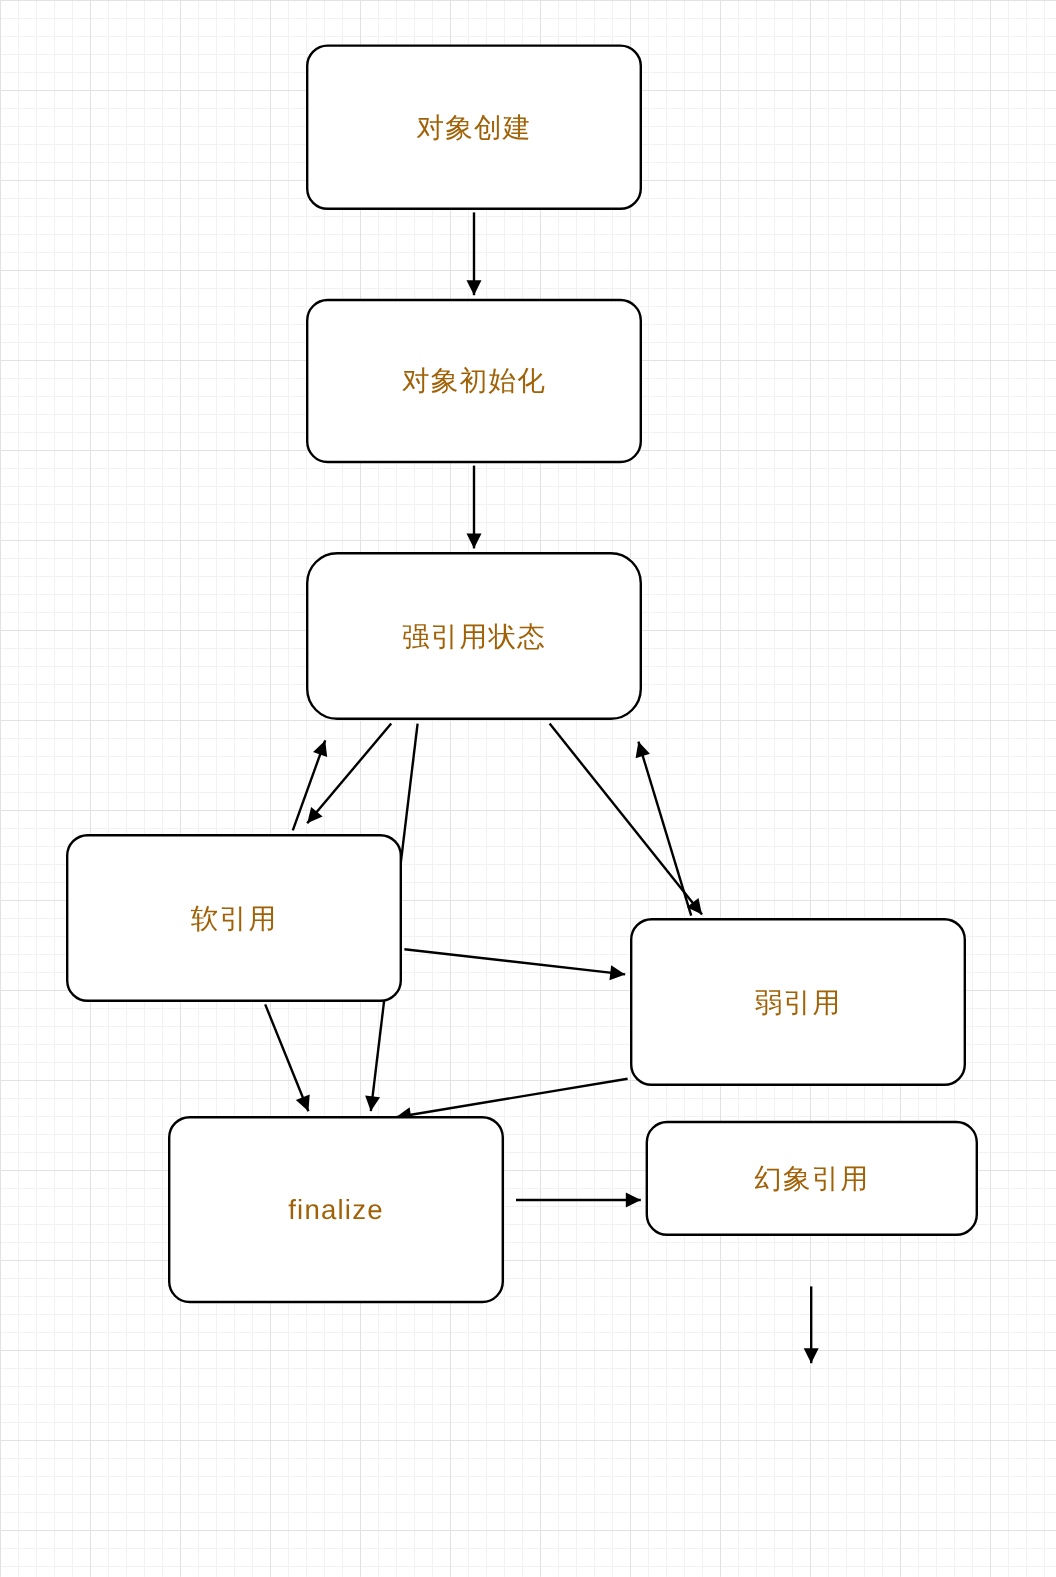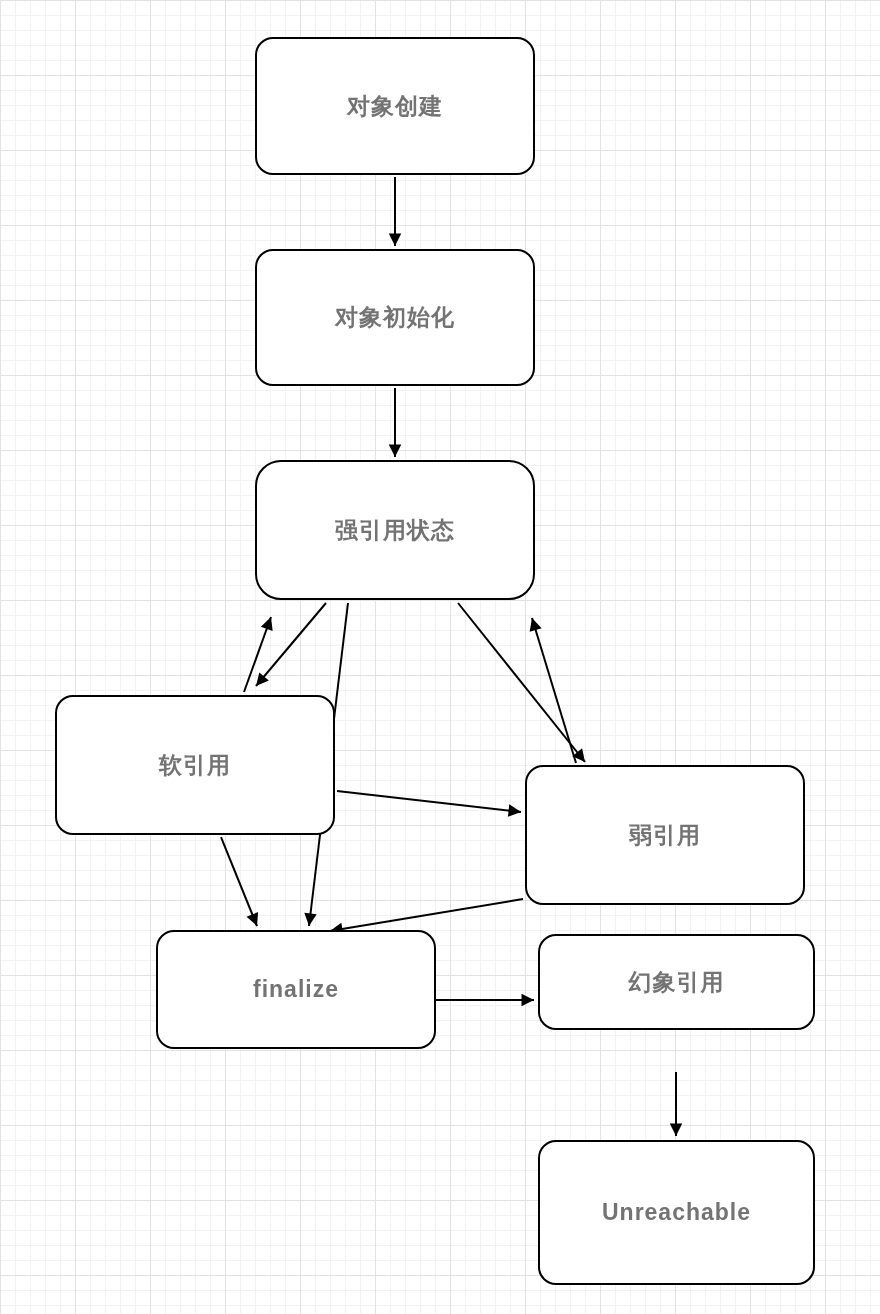--- a/index.html
+++ b/index.html
@@ -39,25 +39,24 @@
     border: 2px solid #000000;
     border-radius: 18px;
     display: flex;
     align-items: center;
     justify-content: center;
     box-sizing: border-box;
     z-index: 2;
   }
   .node-label {
     font-size: 23px;
-    color: #737373;
+    color: #a16207;
     text-align: left;
     letter-spacing: 1px;
     white-space: nowrap;
-    font-weight: bold;
   }
 </style>
 </head>
 <body>
 
 <div class="canvas">
 
   <svg class="edges" viewBox="0 0 880 1314" xmlns="http://www.w3.org/2000/svg">
     <defs>
       <marker id="arrow" viewBox="0 0 12 12" refX="11" refY="6" markerWidth="15" markerHeight="15" markerUnits="userSpaceOnUse" orient="auto">
@@ -97,25 +96,22 @@
   </div>
 
   <div class="node" style="left:55px; top:695px; width:280px; height:140px;">
     <span class="node-label">软引用</span>
   </div>
 
   <div class="node" style="left:525px; top:765px; width:280px; height:140px;">
     <span class="node-label">弱引用</span>
   </div>
 
-  <div class="node" style="left:156px; top:930px; width:280px; height:119px;">
+  <div class="node" style="left:140px; top:930px; width:280px; height:156px;">
     <span class="node-label">finalize</span>
   </div>
 
   <div class="node" style="left:538px; top:934px; width:277px; height:96px;">
     <span class="node-label">幻象引用</span>
   </div>
 
-  <div class="node" style="left:538px; top:1140px; width:277px; height:145px;">
-    <span class="node-label">Unreachable</span>
-  </div>
 
 </div>
 
 </body></html>

